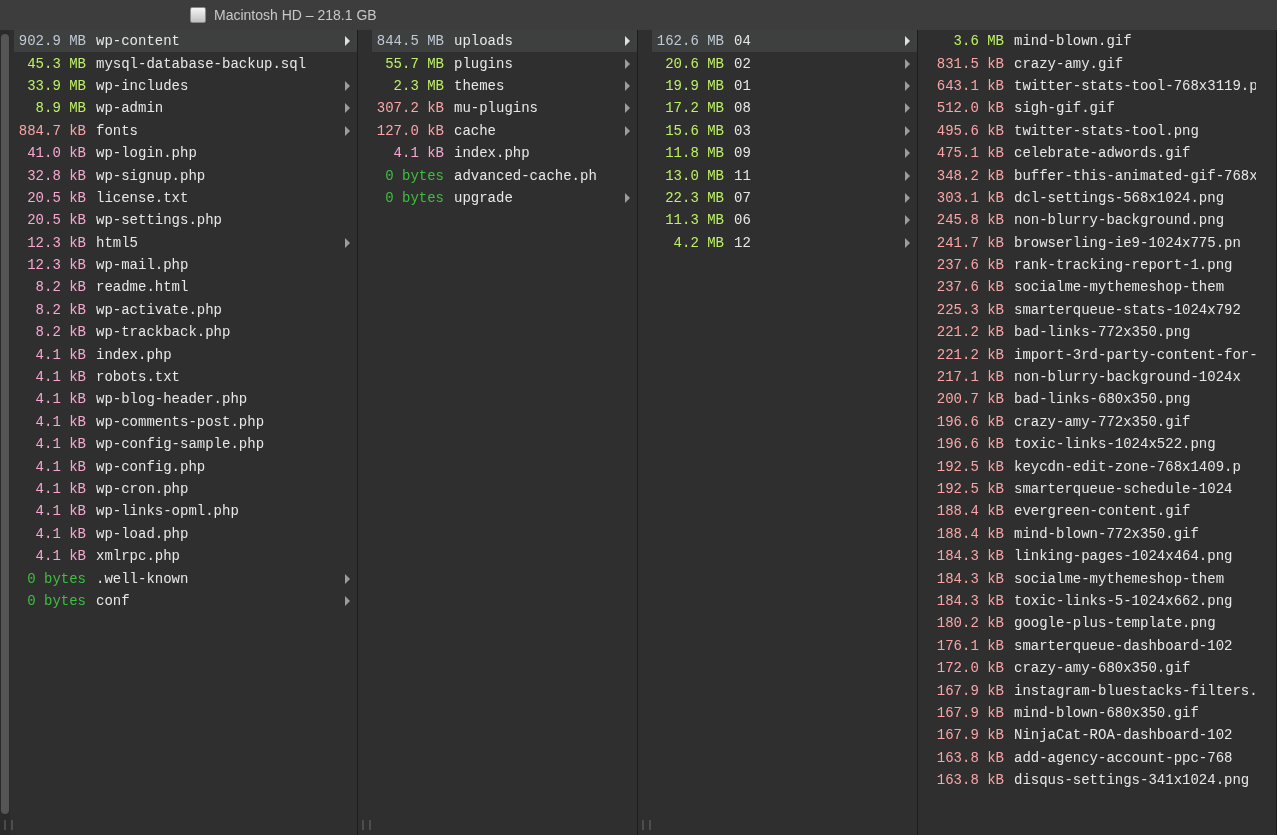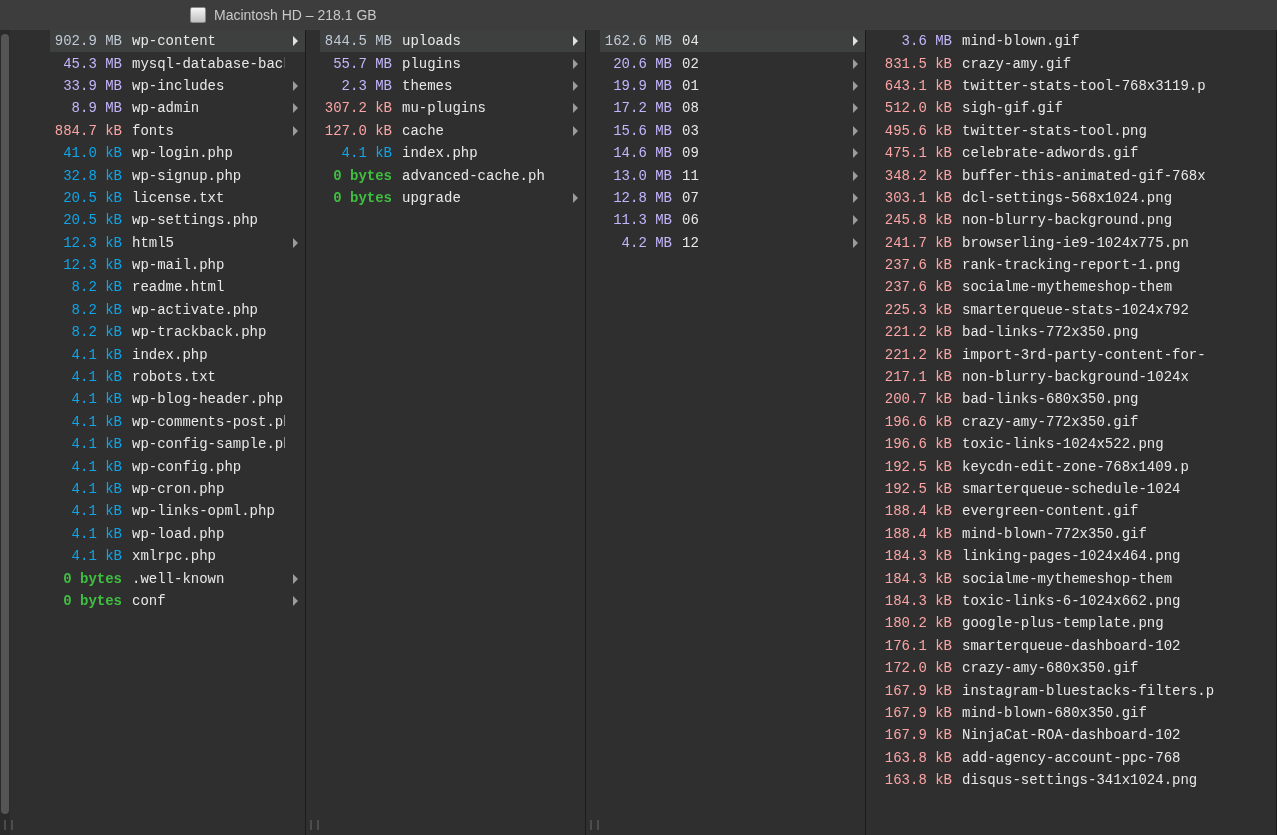--- a/index.html
+++ b/index.html
@@ -33,21 +33,21 @@
     display:flex;
     height:calc(100% - 30px);
     background:#2a2a2a;
   }
   .col {
     position:relative;
     background:#2f2f2f;
     overflow:hidden;
     border-right:1px solid #1c1c1c;
   }
-  .col0 { width:306px;padding-left:36px; }
+  .col0 { width:358px; }
   .col1 { width:280px; }
   .col2 { width:280px; }
   .col3 { flex:1; }
   .scrollbar {
     position:absolute;
     left:0; top:0; bottom:0;
     width:10px;
     background:#2a2a2a;
   }
   .scrollbar .thumb {
@@ -66,24 +66,24 @@
     position:relative;
   }
   .row.selected { background:#3e3f3f; }
   .row.selected .arrow svg path { fill:#e0e0e0; }
   .size {
     width:82px;
     text-align:right;
     padding-right:10px;
     font-variant-numeric:tabular-nums;
   }
-  .size.mb-blue  { color:#c4b5fd; }
-  .size.kb-teal  { color:#0ea5e9; }
+  .size.mb-blue  { color:#bef264; }
+  .size.kb-teal  { color:#f9a8d4; }
   .size.kb-lav   { color:#fca5a5; }
-  .size.zero     { color:#3fbf3f;font-weight:bold; }
+  .size.zero     { color:#3fbf3f; }
   .row.selected .size { color:#bfcad6; }
   .name {
     color:#e8e8e8;
     overflow:hidden;
     text-overflow:clip;
     flex:1;
   }
   .arrow {
     width:14px;
     display:flex;
@@ -385,39 +385,39 @@
         <div class="row">
           <span class="size mb-blue">15.6 MB</span>
           <span class="name">03</span>
           <span class="arrow">
             <svg viewBox="0 0 7 10">
               <path d="M1 0 L6 5 L1 10 Z"></path>
             </svg>
           </span>
         </div>
         <div class="row">
-          <span class="size mb-blue">14.6 MB</span>
+          <span class="size mb-blue">11.8 MB</span>
           <span class="name">09</span>
           <span class="arrow">
             <svg viewBox="0 0 7 10">
               <path d="M1 0 L6 5 L1 10 Z"></path>
             </svg>
           </span>
         </div>
         <div class="row">
           <span class="size mb-blue">13.0 MB</span>
           <span class="name">11</span>
           <span class="arrow">
             <svg viewBox="0 0 7 10">
               <path d="M1 0 L6 5 L1 10 Z"></path>
             </svg>
           </span>
         </div>
         <div class="row">
-          <span class="size mb-blue">12.8 MB</span>
+          <span class="size mb-blue">22.3 MB</span>
           <span class="name">07</span>
           <span class="arrow">
             <svg viewBox="0 0 7 10">
               <path d="M1 0 L6 5 L1 10 Z"></path>
             </svg>
           </span>
         </div>
         <div class="row">
           <span class="size mb-blue">11.3 MB</span>
           <span class="name">06</span>
@@ -561,21 +561,21 @@
           <span class="name">linking-pages-1024x464.png</span>
           <span class="arrow"></span>
         </div>
         <div class="row">
           <span class="size kb-lav">184.3 kB</span>
           <span class="name">socialme-mythemeshop-them</span>
           <span class="arrow"></span>
         </div>
         <div class="row">
           <span class="size kb-lav">184.3 kB</span>
-          <span class="name">toxic-links-6-1024x662.png</span>
+          <span class="name">toxic-links-5-1024x662.png</span>
           <span class="arrow"></span>
         </div>
         <div class="row">
           <span class="size kb-lav">180.2 kB</span>
           <span class="name">google-plus-template.png</span>
           <span class="arrow"></span>
         </div>
         <div class="row">
           <span class="size kb-lav">176.1 kB</span>
           <span class="name">smarterqueue-dashboard-102</span>

